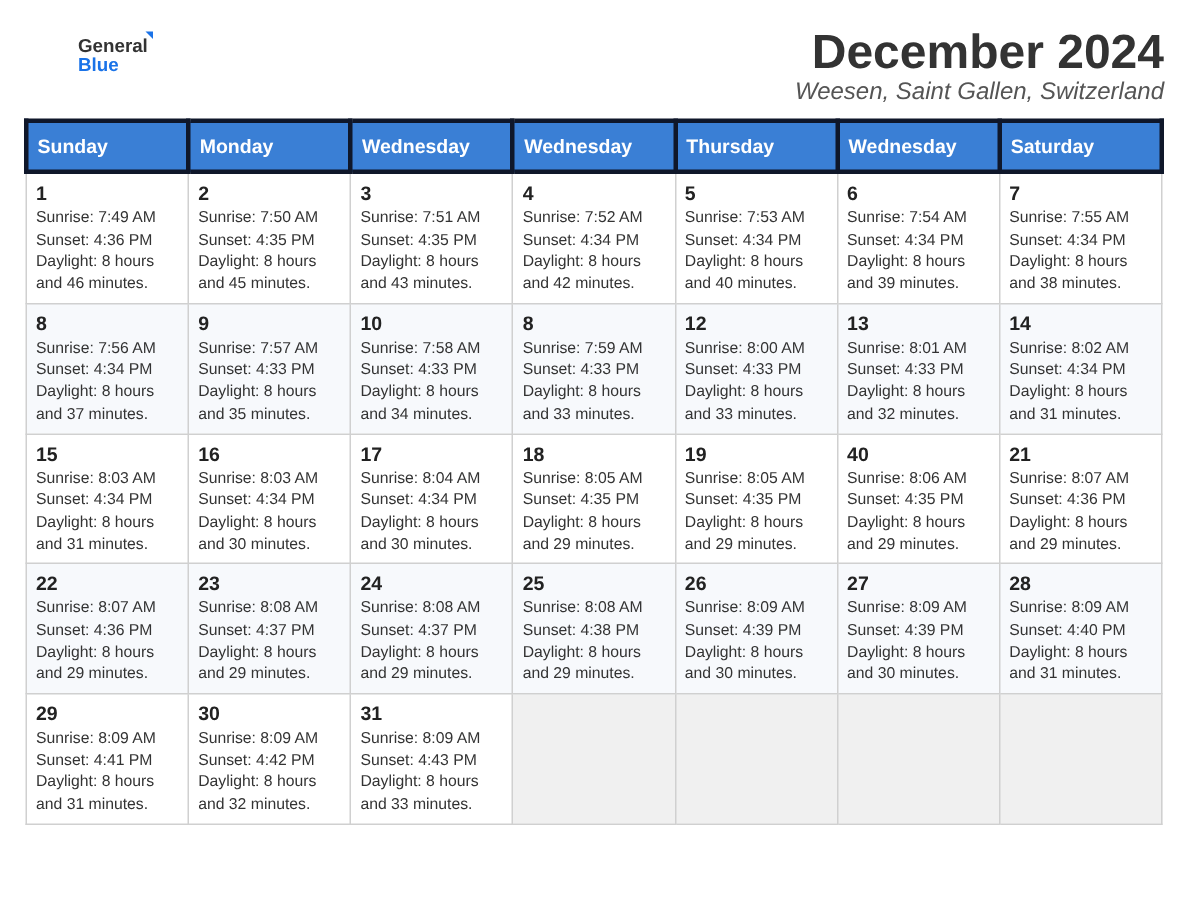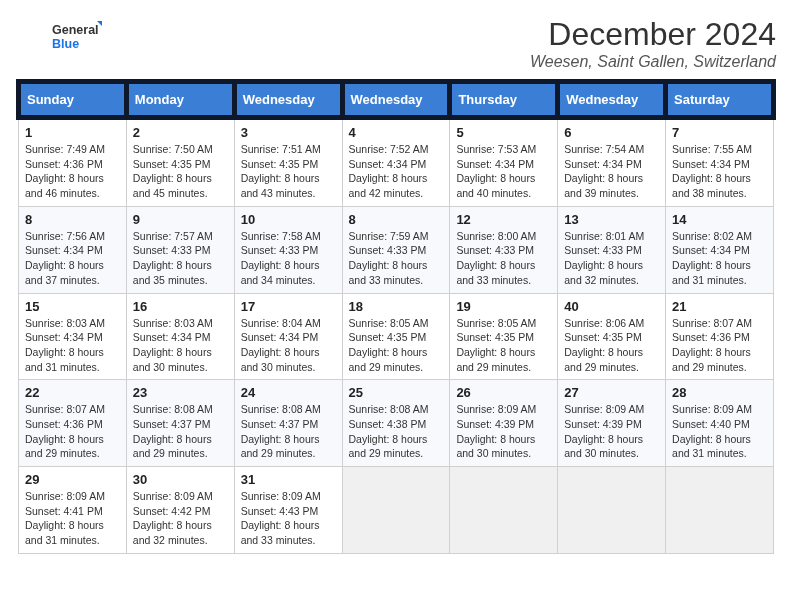--- a/index.html
+++ b/index.html
@@ -20,41 +20,41 @@
     .logo {
       display: flex;
       align-items: center;
       gap: 4px;
     }
     .title-area {
       text-align: right;
     }
     .main-title {
       font-size: 32px;
-      font-weight: normal;
+      font-weight: bold;
       color: #333;
     }
     .sub-title {
       font-size: 16px;
       color: #555;
       font-style: italic;
     }
     .calendar {
       width: 100%;
       border-collapse: collapse;
       font-size: 11px;
     }
     .calendar thead th {
       background-color: #3a7fd5;
       color: #fff;
       padding: 8px 6px;
       text-align: left;
       font-size: 13px;
       font-weight: bold;
-      border: 5px solid #0f172a;
+      border: 3px solid #0f172a;
     }
     .calendar tbody td {
       border: 1px solid #d0d0d0;
       vertical-align: top;
       padding: 5px 6px;
       background: #fff;
       min-width: 100px;
       height: 85px;
     }
     .calendar tbody tr:nth-child(even) td {

